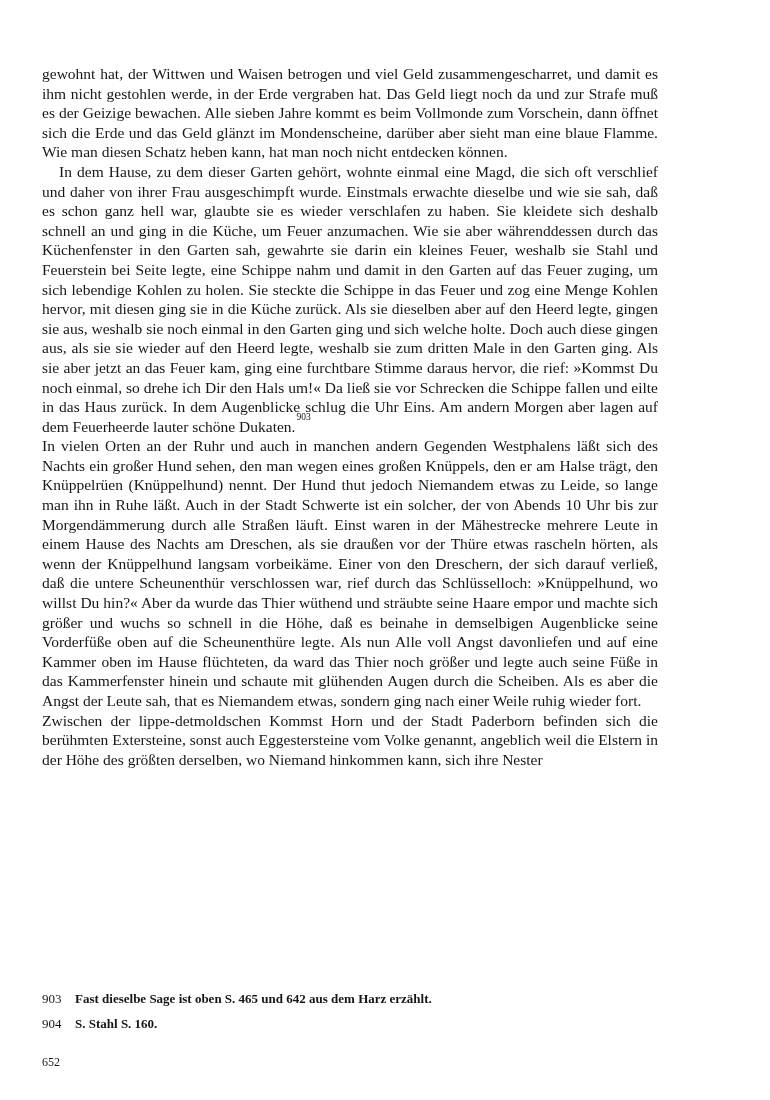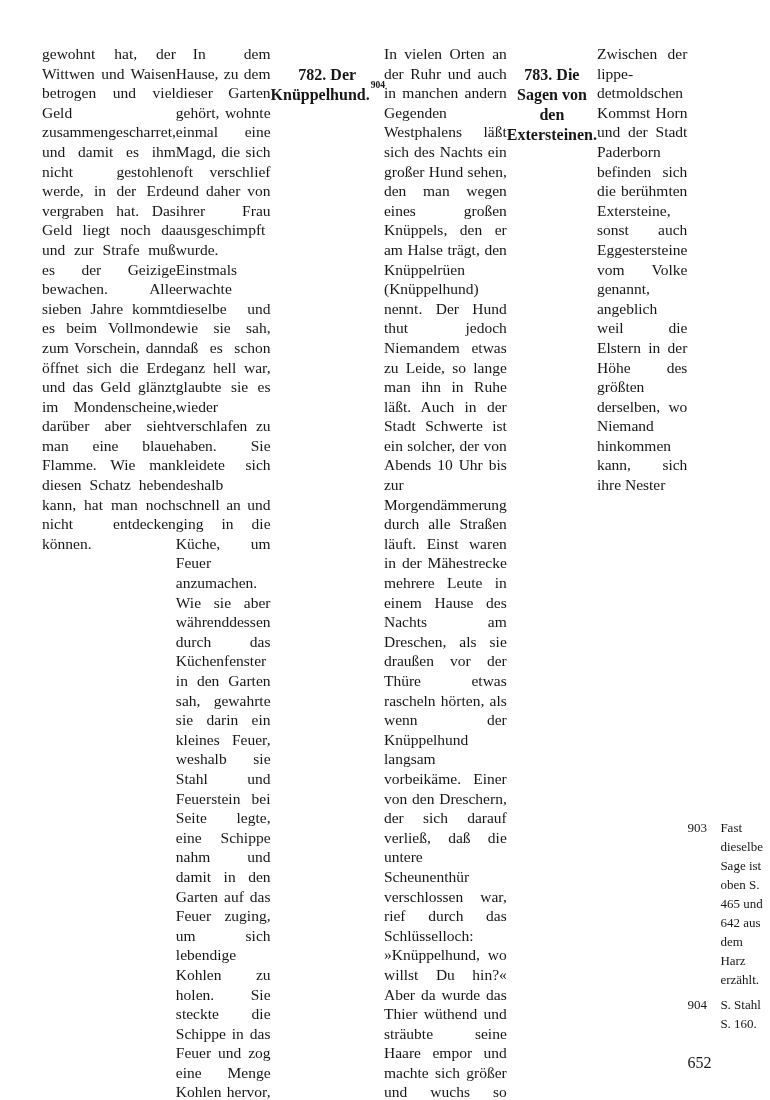--- a/index.html
+++ b/index.html
@@ -11,23 +11,23 @@
     width: 770px;
     height: 1100px;
     overflow: hidden;
     font-family: "Liberation Serif", "DejaVu Serif", serif;
     color: #161616;
   }
   .page {
     box-sizing: border-box;
     width: 770px;
     height: 1100px;
-    padding: 44px 112px 0 42px;
+    padding: 64px 112px 0 42px;
     display: flex;
-    flex-direction: row;
+    flex-direction: column;
   }
   .par {
     margin: 0;
     font-size: 15.5px;
     line-height: 19.6px;
     text-align: justify;
     hyphens: none;
   }
   .par.indent {
     text-indent: 17px;
@@ -54,41 +54,40 @@
     font-size: 13px;
     line-height: 19px;
     margin-bottom: 6px;
     display: flex;
   }
   .fn-num {
     flex: 0 0 33px;
   }
   .fn-text {
     flex: 1;
+    font-weight: bold;
   }
   .page-number {
     margin-top: 22px;
-    font-size: 16px;
+    font-size: 12px;
     line-height: 15px;
   }
 </style>
 </head>
 <body>
 
 <main class="page">
 
   <p class="par">gewohnt hat, der Wittwen und Waisen betrogen und viel Geld zusammengescharret, und damit es ihm nicht gestohlen werde, in der Erde vergraben hat. Das Geld liegt noch da und zur Strafe muß es der Geizige bewachen. Alle sieben Jahre kommt es beim Vollmonde zum Vorschein, dann öffnet sich die Erde und das Geld glänzt im Mondenscheine, darüber aber sieht man eine blaue Flamme. Wie man diesen Schatz heben kann, hat man noch nicht entdecken können.</p>
 
   <p class="par indent"><span>In dem Hause, zu dem dieser Garten gehört, wohnte einmal eine Magd, die sich oft verschlief und daher von ihrer Frau ausgeschimpft wurde. Einstmals erwachte dieselbe und wie sie sah, daß es schon ganz hell war, glaubte sie es wieder verschlafen zu haben. Sie kleidete sich deshalb schnell an und ging in die Küche, um Feuer anzumachen. Wie sie aber währenddessen durch das Küchenfenster in den Garten sah, gewahrte sie darin ein kleines Feuer, weshalb sie Stahl und Feuerstein bei Seite legte, eine Schippe nahm und damit in den Garten auf das Feuer zuging, um sich lebendige Kohlen zu holen. Sie steckte die Schippe in das Feuer und zog eine Menge Kohlen hervor, mit diesen ging sie in die Küche zurück. Als sie dieselben aber auf den Heerd legte, gingen sie aus, weshalb sie noch einmal in den Garten ging und sich welche holte. Doch auch diese gingen aus, als sie sie wieder auf den Heerd legte, weshalb sie zum dritten Male in den Garten ging. Als sie aber jetzt an das Feuer kam, ging eine furchtbare Stimme daraus hervor, die rief: »Kommst Du noch einmal, so drehe ich Dir den Hals um!« Da ließ sie vor Schrecken die Schippe fallen und eilte in das Haus zurück. In dem Augenblicke schlug die Uhr Eins. Am andern Morgen aber lagen auf dem Feuerheerde lauter schöne Dukaten.</span><sup class="fnref">903</sup></p>
 
-  <h2 class="heading"><span>782. Der Knüppelhund.</span><sup class="fnref">904</sup></h2>
 
   <p class="par">In vielen Orten an der Ruhr und auch in manchen andern Gegenden Westphalens läßt sich des Nachts ein großer Hund sehen, den man wegen eines großen Knüppels, den er am Halse trägt, den Knüppelrüen (Knüppelhund) nennt. Der Hund thut jedoch Niemandem etwas zu Leide, so lange man ihn in Ruhe läßt. Auch in der Stadt Schwerte ist ein solcher, der von Abends 10 Uhr bis zur Morgendämmerung durch alle Straßen läuft. Einst waren in der Mähestrecke mehrere Leute in einem Hause des Nachts am Dreschen, als sie draußen vor der Thüre etwas rascheln hörten, als wenn der Knüppelhund langsam vorbeikäme. Einer von den Dreschern, der sich darauf verließ, daß die untere Scheunenthür verschlossen war, rief durch das Schlüsselloch: »Knüppelhund, wo willst Du hin?« Aber da wurde das Thier wüthend und sträubte seine Haare empor und machte sich größer und wuchs so schnell in die Höhe, daß es beinahe in demselbigen Augenblicke seine Vorderfüße oben auf die Scheunenthüre legte. Als nun Alle voll Angst davonliefen und auf eine Kammer oben im Hause flüchteten, da ward das Thier noch größer und legte auch seine Füße in das Kammerfenster hinein und schaute mit glühenden Augen durch die Scheiben. Als es aber die Angst der Leute sah, that es Niemandem etwas, sondern ging nach einer Weile ruhig wieder fort.</p>
 
-  <h2 class="heading">783. Die Sagen von den Extersteinen.</h2>
 
   <p class="par">Zwischen der lippe-detmoldschen Kommst Horn und der Stadt Paderborn befinden sich die berühmten Extersteine, sonst auch Eggestersteine vom Volke genannt, angeblich weil die Elstern in der Höhe des größten derselben, wo Niemand hinkommen kann, sich ihre Nester</p>
 
   <footer class="footnotes-area">
     <div class="footnote">
       <span class="fn-num">903</span>
       <span class="fn-text">Fast dieselbe Sage ist oben S. 465 und 642 aus dem Harz erzählt.</span>
     </div>
     <div class="footnote">
       <span class="fn-num">904</span>

